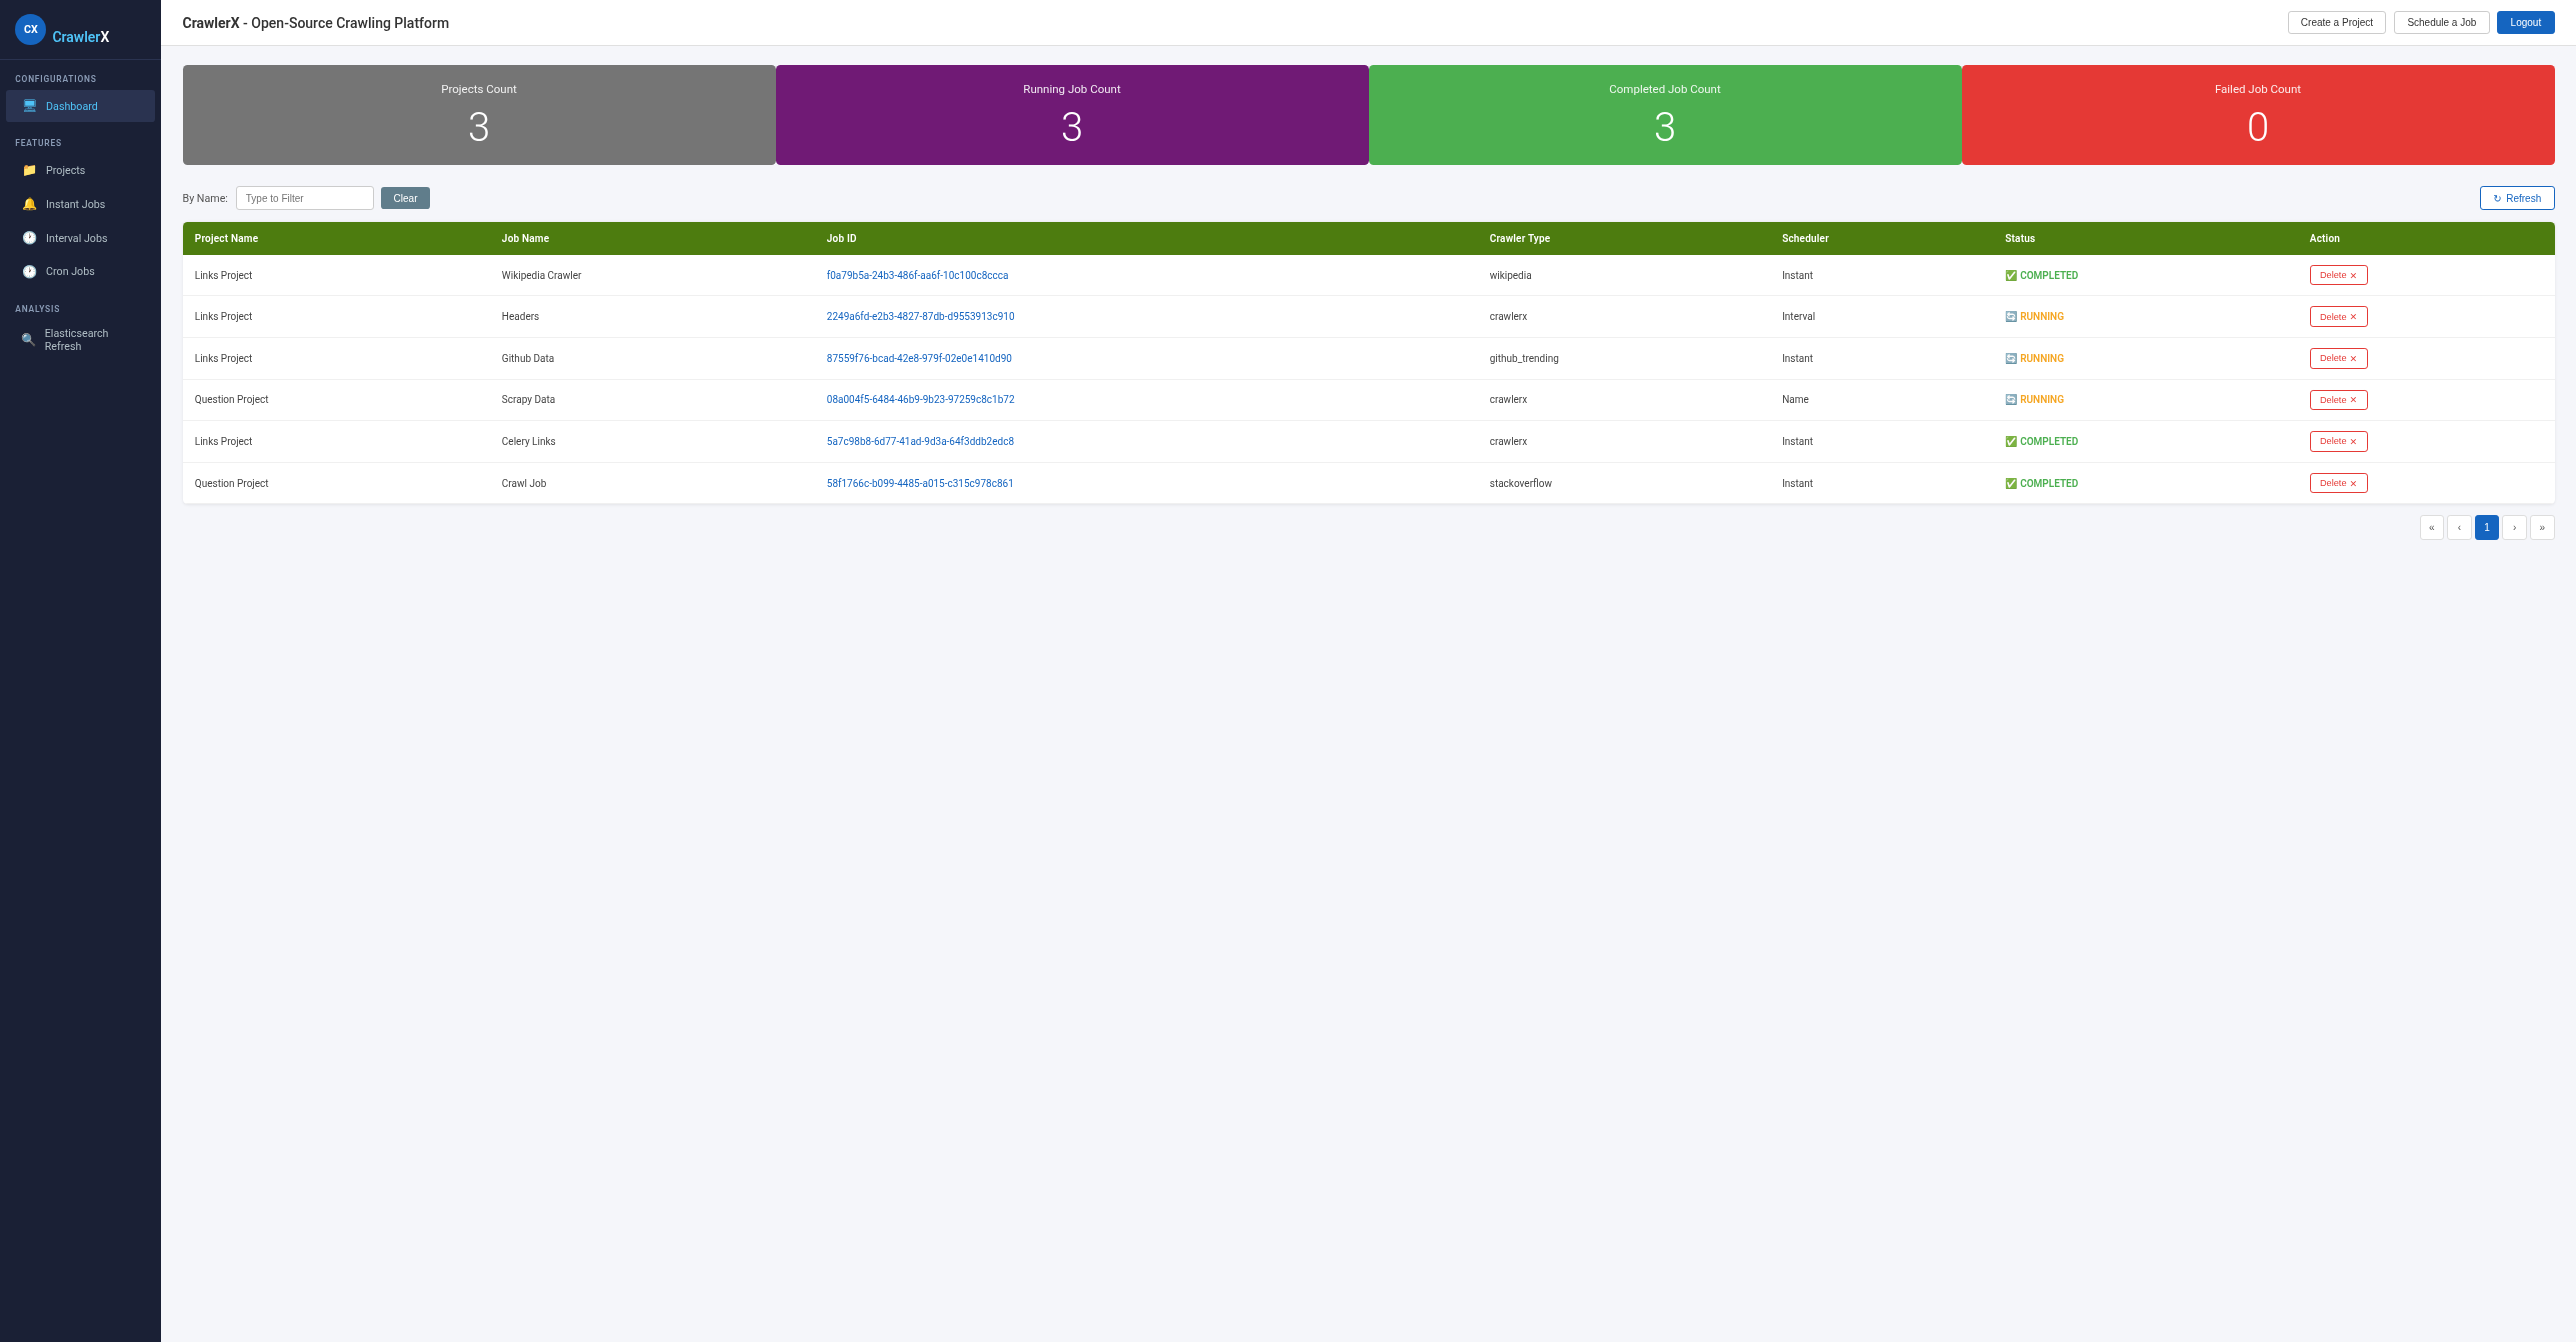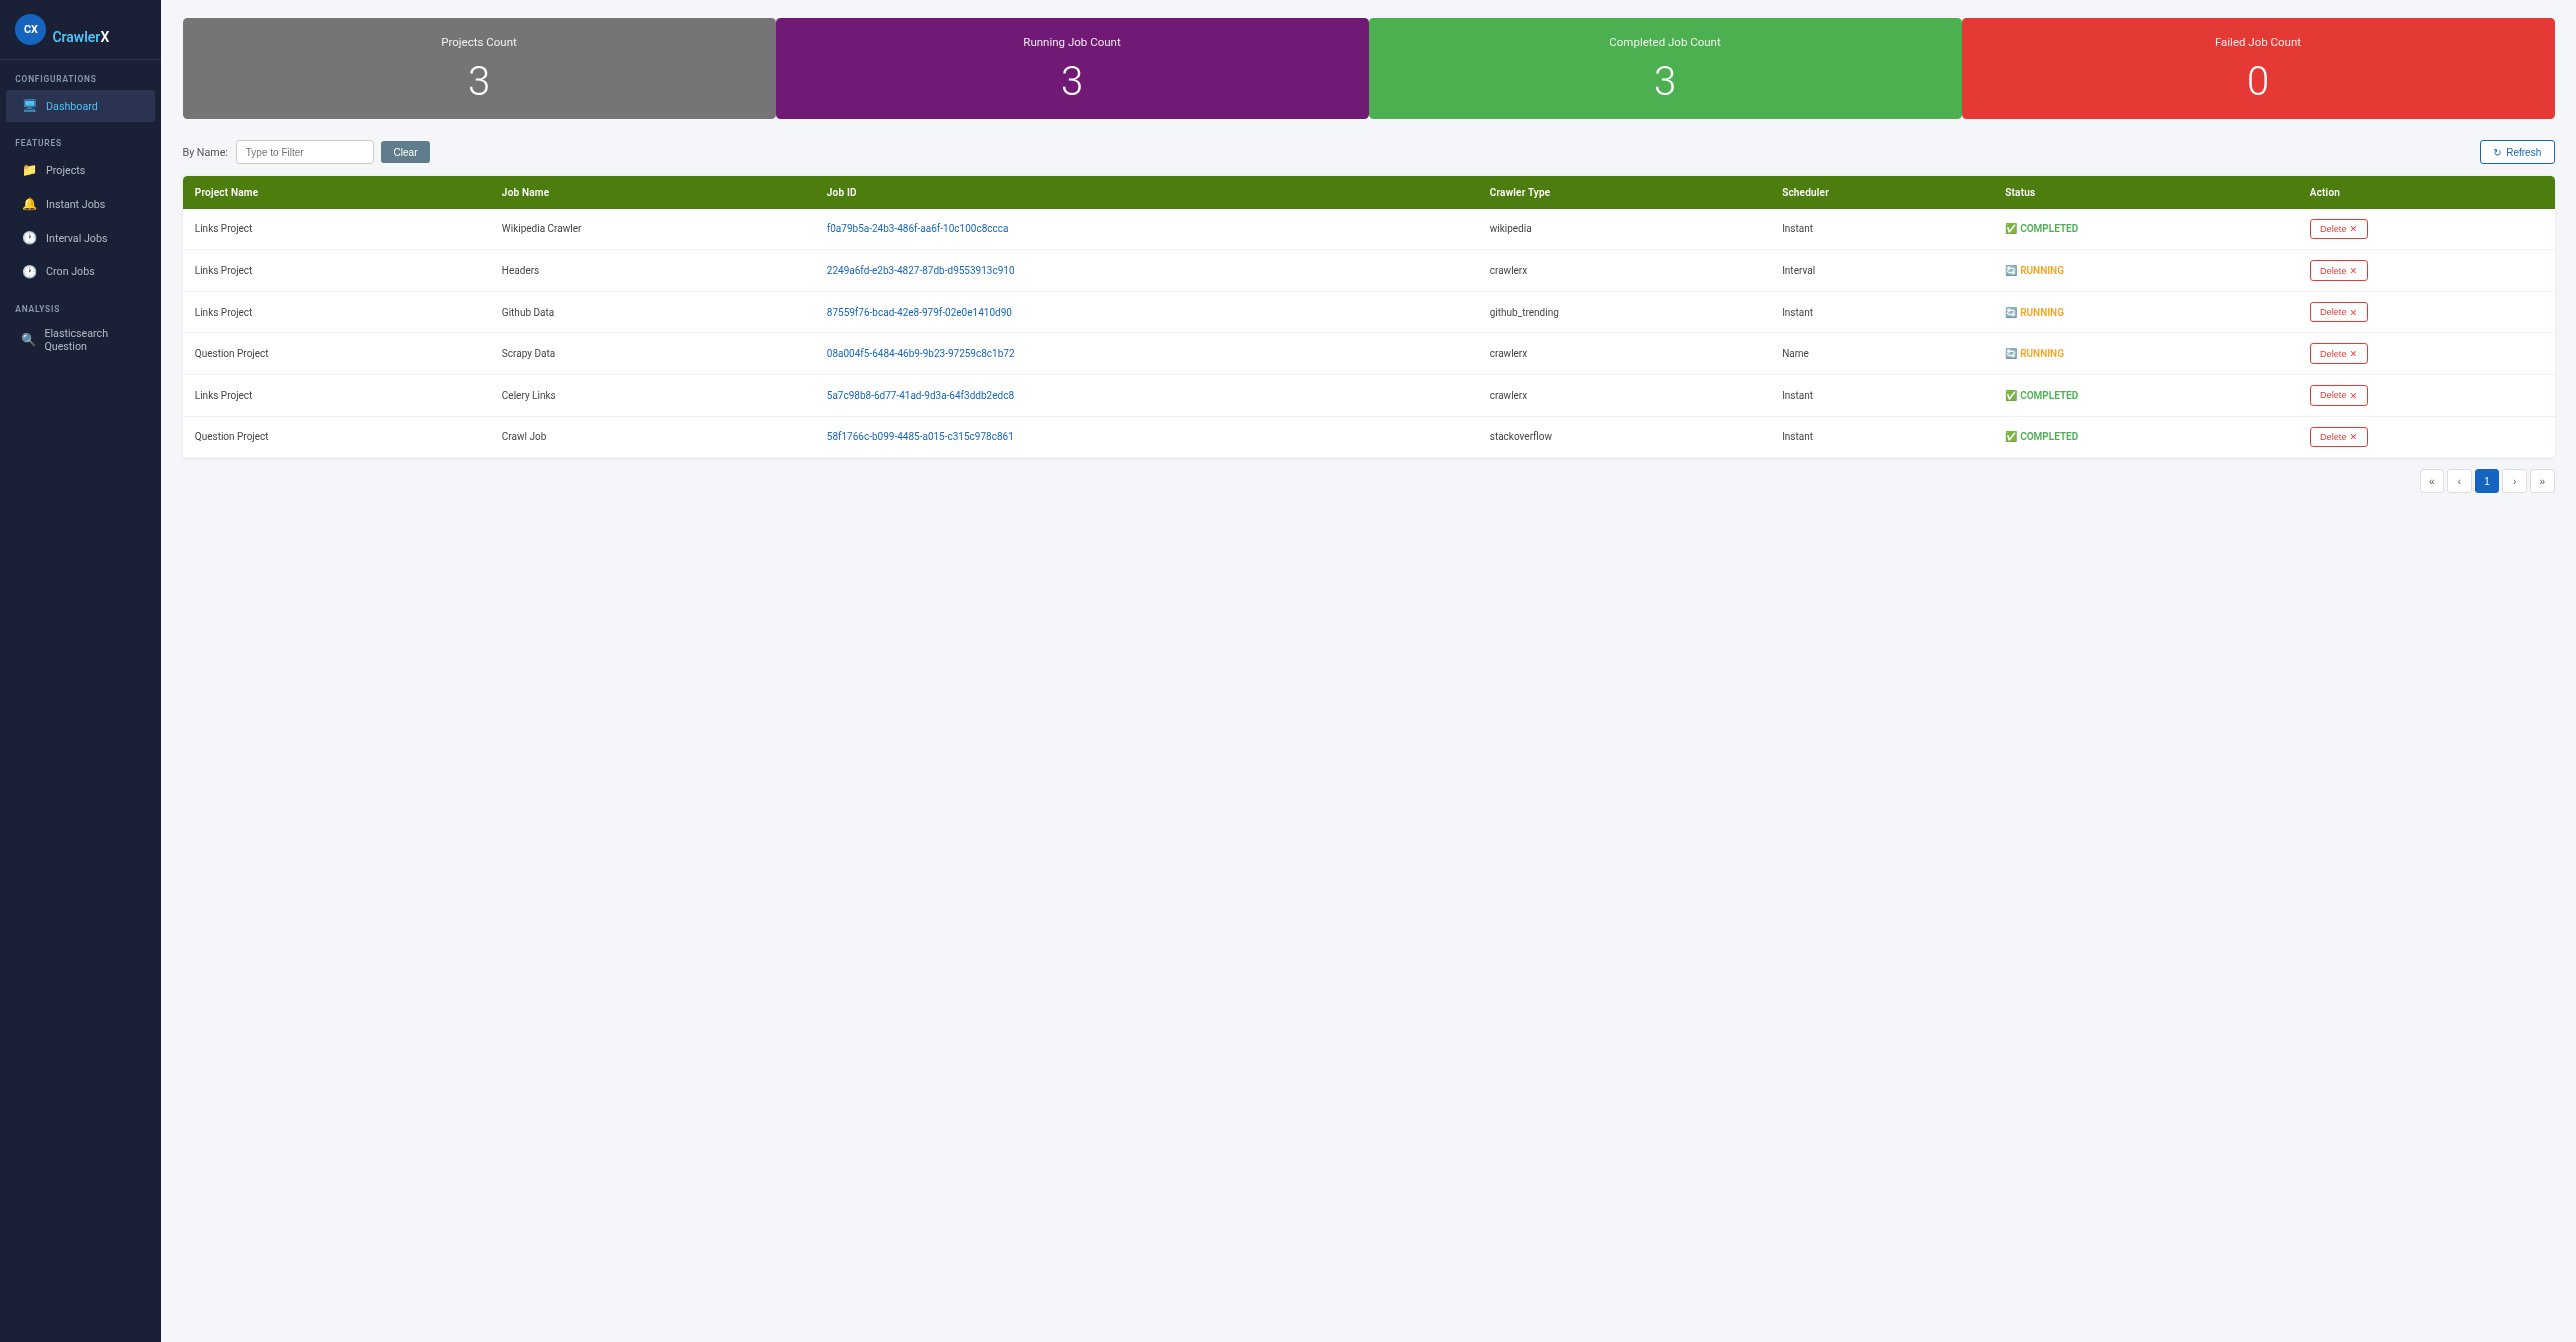--- a/index.html
+++ b/index.html
@@ -249,27 +249,37 @@
         <span class="icon">🕐</span>
         <span>Interval Jobs</span>
       </div>
       <div class="sidebar-item">
         <span class="icon">🕐</span>
         <span>Cron Jobs</span>
       </div>
       <div class="sidebar-section-label">ANALYSIS</div>
       <div class="sidebar-item">
         <span class="icon">🔍</span>
-        <span>Elasticsearch Question</span>
+        <span>Elasticsearch Refresh</span>
       </div>
     </div>
 </nav>
 
 <div class="main">
 
+  <header class="header">
+    <h1 class="header-title">
+      <strong>CrawlerX</strong><span> - Open-Source Crawling Platform</span>
+    </h1>
+    <div class="header-actions">
+      <button class="btn">Create a Project</button>
+      <button class="btn">Schedule a Job</button>
+      <button class="btn btn-primary">Logout</button>
+    </div>
+  </header>
 
   <div class="content">
 
     <div class="stats-row" id="stats-row">
         <div class="stat-card gray">
           <div class="stat-card-label">Projects Count</div>
           <div class="stat-card-value">3</div>
         </div>
         <div class="stat-card yellow">
           <div class="stat-card-label">Running Job Count</div>

